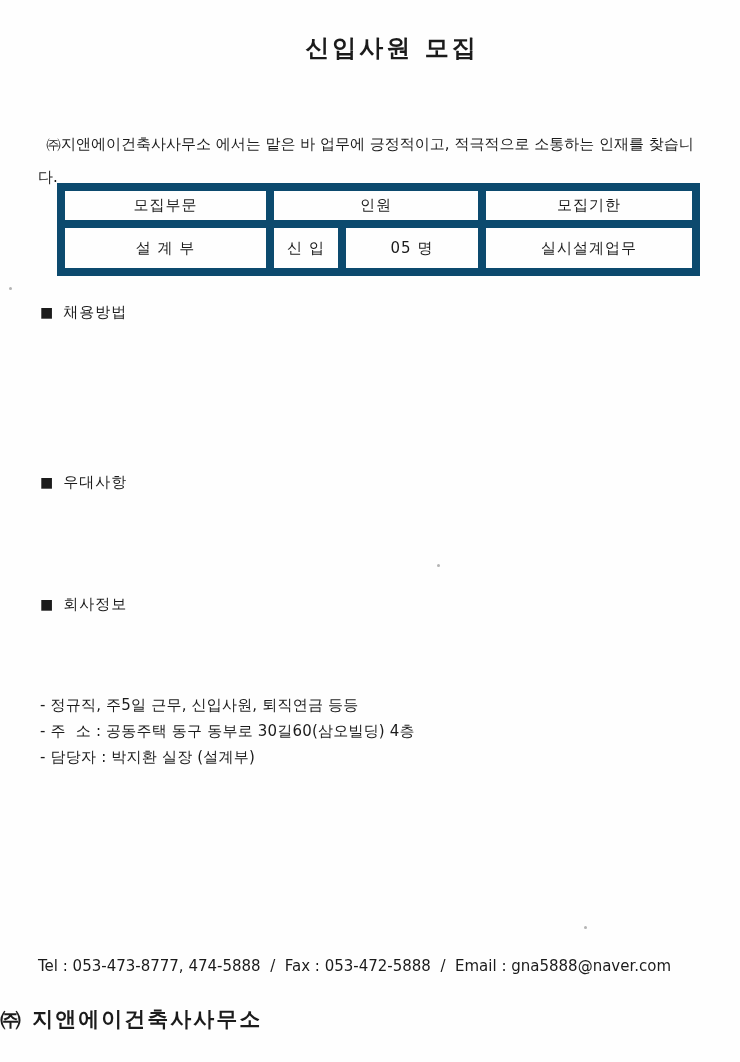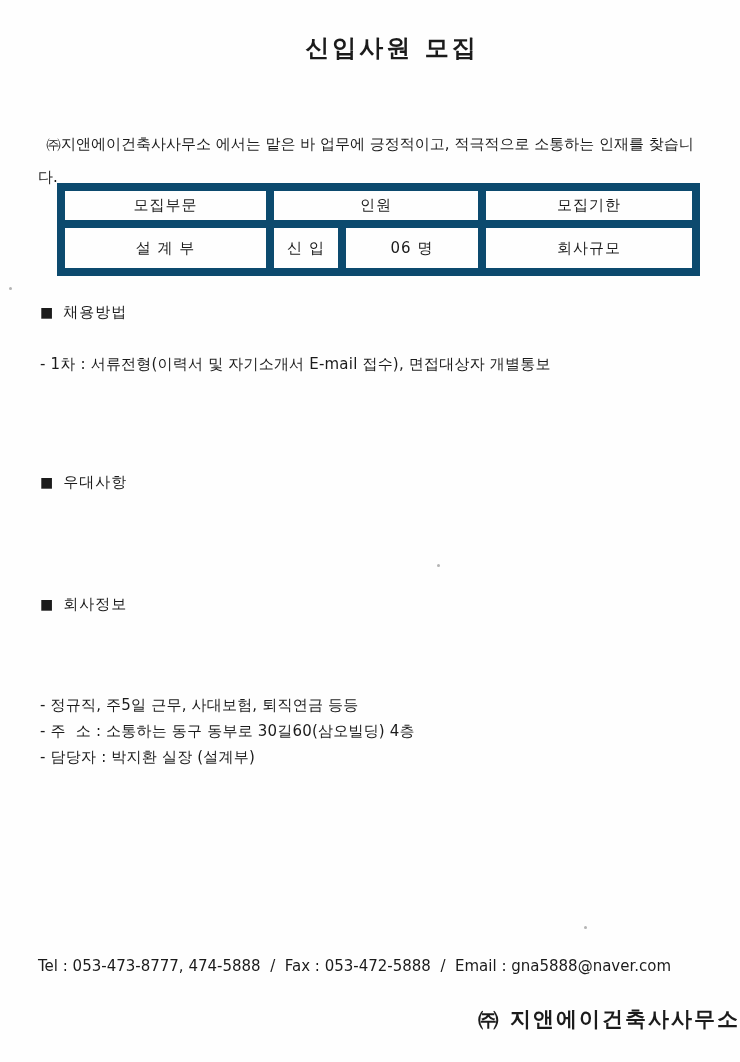--- a/index.html
+++ b/index.html
@@ -66,21 +66,21 @@
     letter-spacing: 0.2px;
   }
   .contact {
     top: 948px; left: 38px; width: 690px;
     font-size: 15px;
     white-space: pre-wrap;
     margin-top: 9px;
   }
   .company {
     top: 1005px; left: 0; width: 100%;
-    text-align: right;
+    text-align: left;
     font-size: 21px;
     font-weight: bold;
     letter-spacing: 2px;
   }
   .speck {
     position: absolute;
     background: #777;
     width: 3px; height: 3px;
     border-radius: 50%;
     opacity: 0.55;
@@ -104,40 +104,39 @@
     </colgroup>
     <tbody>
         <tr>
       <th>모집부문</th>
       <th colspan="2">인원</th>
       <th>모집기한</th>
     </tr>
     <tr>
       <td>설 계 부</td>
       <td>신 입</td>
-      <td>06 명</td>
-      <td>회사규모</td>
+      <td>05 명</td>
+      <td>실시설계업무</td>
     </tr>
   </tbody>
     </table>
 
   <div class="abs section-heading" style="top:303px">
     <span class="bullet">■</span><span>채용방법</span>
   </div>
-  <div class="abs line" style="top:355px">- 1차 : 서류전형(이력서 및 자기소개서 E-mail 접수), 면접대상자 개별통보</div>
 
   <div class="abs section-heading" style="top:473px">
     <span class="bullet">■</span><span>우대사항</span>
   </div>
 
   <div class="abs section-heading" style="top:595px">
     <span class="bullet">■</span><span>회사정보</span>
   </div>
-  <div class="abs line" style="top:696px">- 정규직, 주5일 근무, 사대보험, 퇴직연금 등등</div>
-  <div class="abs line" style="top:722px">- 주  소 : 소통하는 동구 동부로 30길60(삼오빌딩) 4층</div>
+  <div class="abs line" style="top:696px">- 정규직, 주5일 근무, 신입사원, 퇴직연금 등등</div>
+  <div class="abs line" style="top:722px">- 주  소 : 공동주택 동구 동부로 30길60(삼오빌딩) 4층</div>
   <div class="abs line" style="top:748px">- 담당자 : 박지환 실장 (설계부)</div>
 
   <div class="abs contact">Tel : 053-473-8777, 474-5888  /  Fax : 053-472-5888  /  Email : gna5888@naver.com</div>
   <div class="abs company">㈜ 지앤에이건축사사무소</div>
 
   <div class="speck" style="left:9px; top:287px"></div>
   <div class="speck" style="left:437px; top:564px"></div>
   <div class="speck" style="left:584px; top:926px"></div>
 
 </div>

